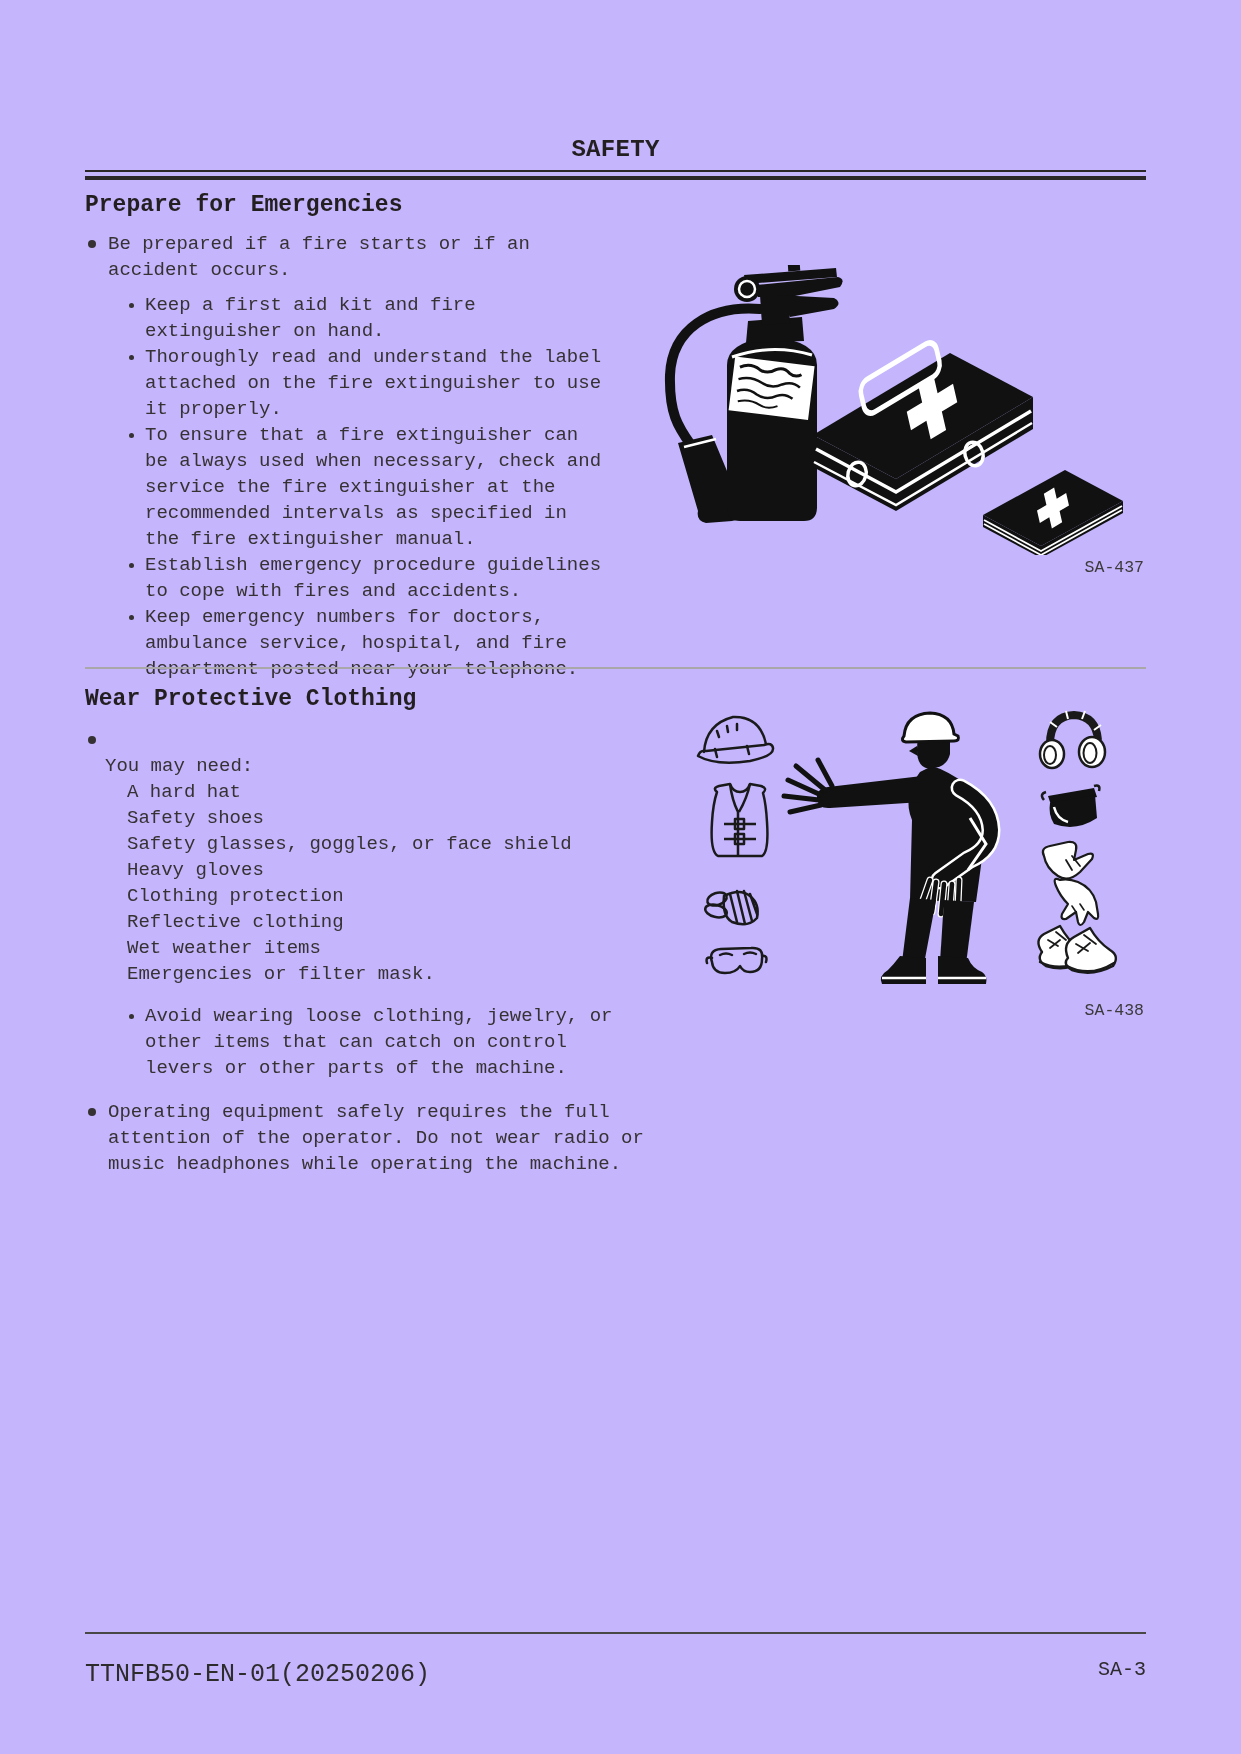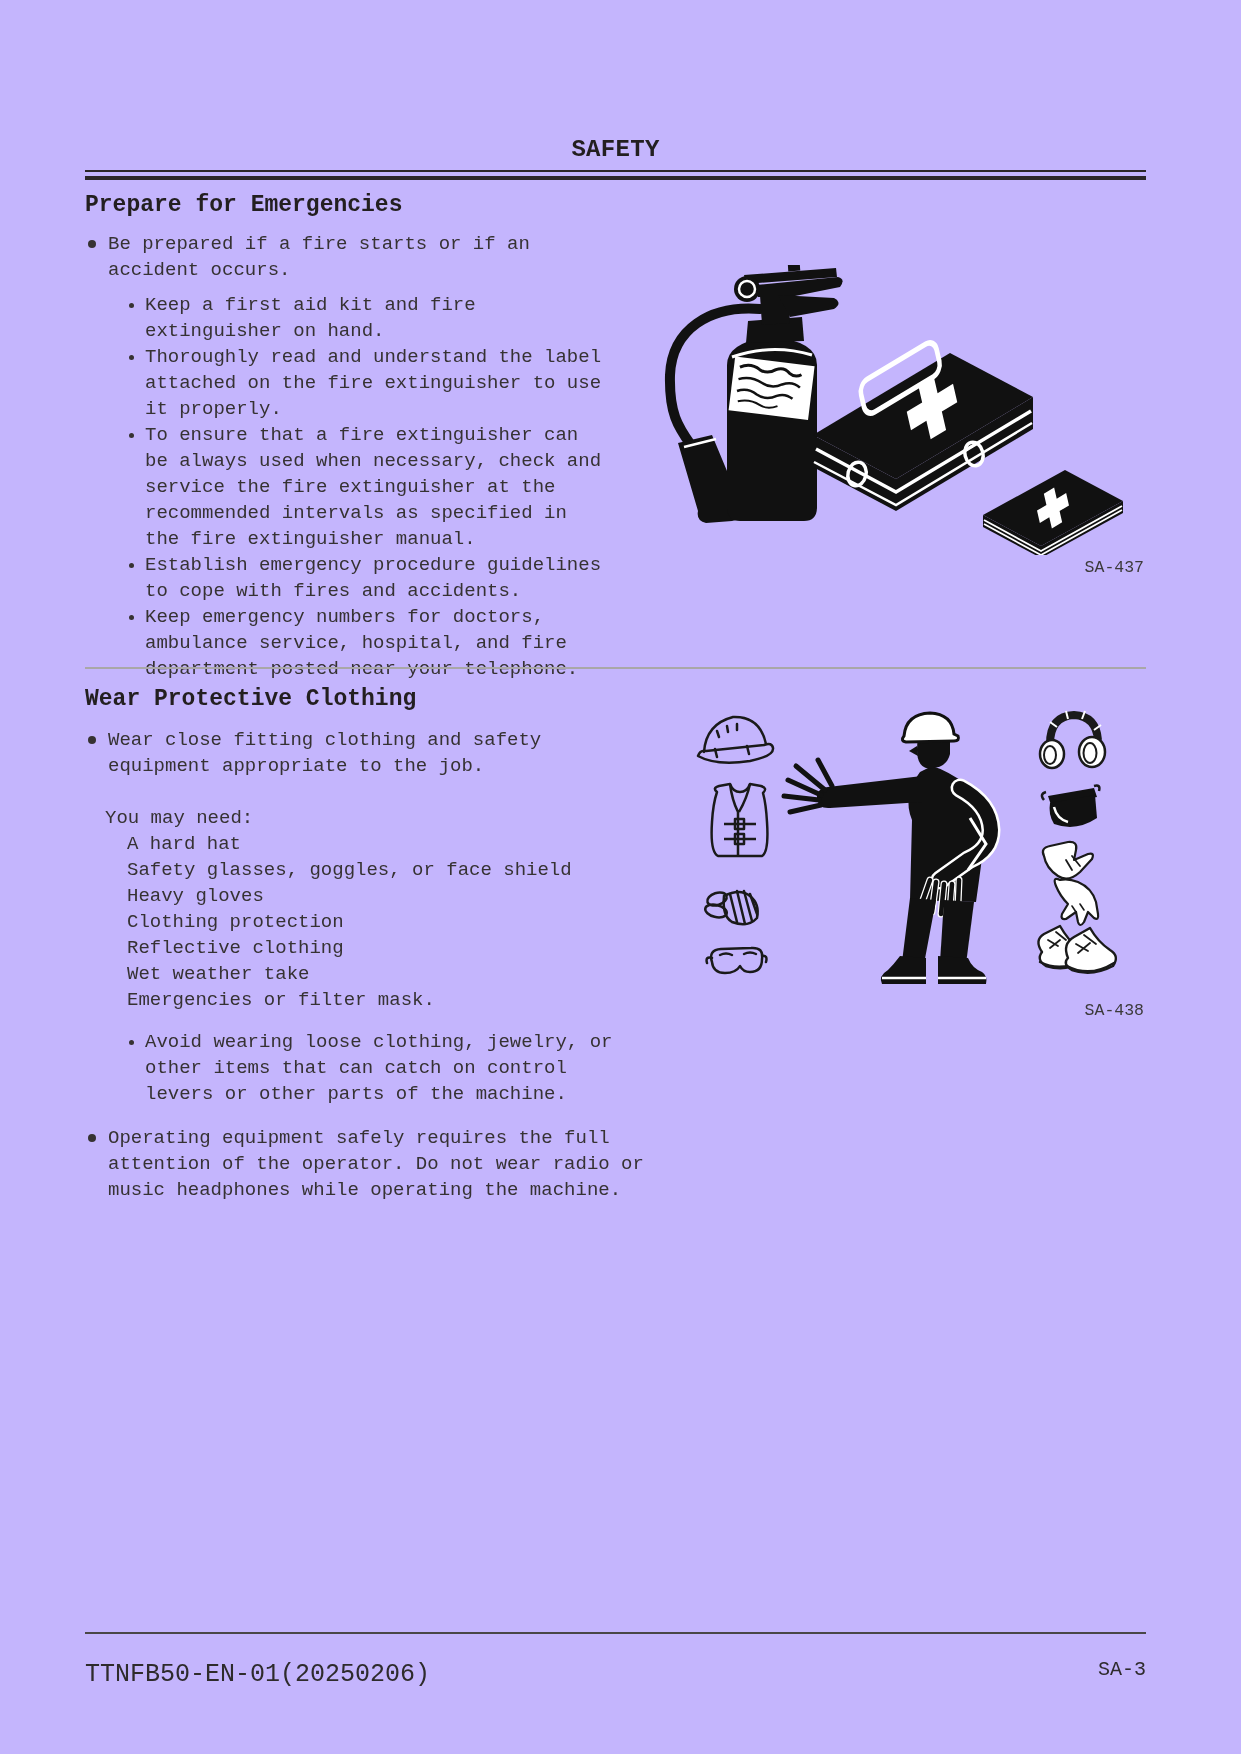--- a/index.html
+++ b/index.html
@@ -155,30 +155,30 @@
     </svg>
     <div class="fig-label">SA-437</div>
   </div>
 
   <div class="divider"></div>
   <h2 class="sec-heading" id="sec2-heading">Wear Protective Clothing</h2>
 
   <div class="text-col" id="sec2-text">
     <div class="b1" style="width:470px;">
       <span class="b1-dot"></span>
-      <span>Wear close fitting clothing and safety equipment appropriate to the job.</span>
     </div>
     <div class="need-intro">You may need:</div>
     <div class="need-list">
       <div>A hard hat</div>
+      <div>Safety shoes</div>
       <div>Safety glasses, goggles, or face shield</div>
       <div>Heavy gloves</div>
       <div>Clothing protection</div>
       <div>Reflective clothing</div>
-      <div>Wet weather take</div>
+      <div>Wet weather items</div>
       <div>Emergencies or filter mask.</div>
     </div>
     <div class="sublist">
       <div class="b2">
         <span class="b2-dot"></span>
         <span>Avoid wearing loose clothing, jewelry, or other items that can catch on control levers or other parts of the machine.</span>
       </div>
     </div>
     <div class="b1 b1-second">
       <span class="b1-dot"></span>

